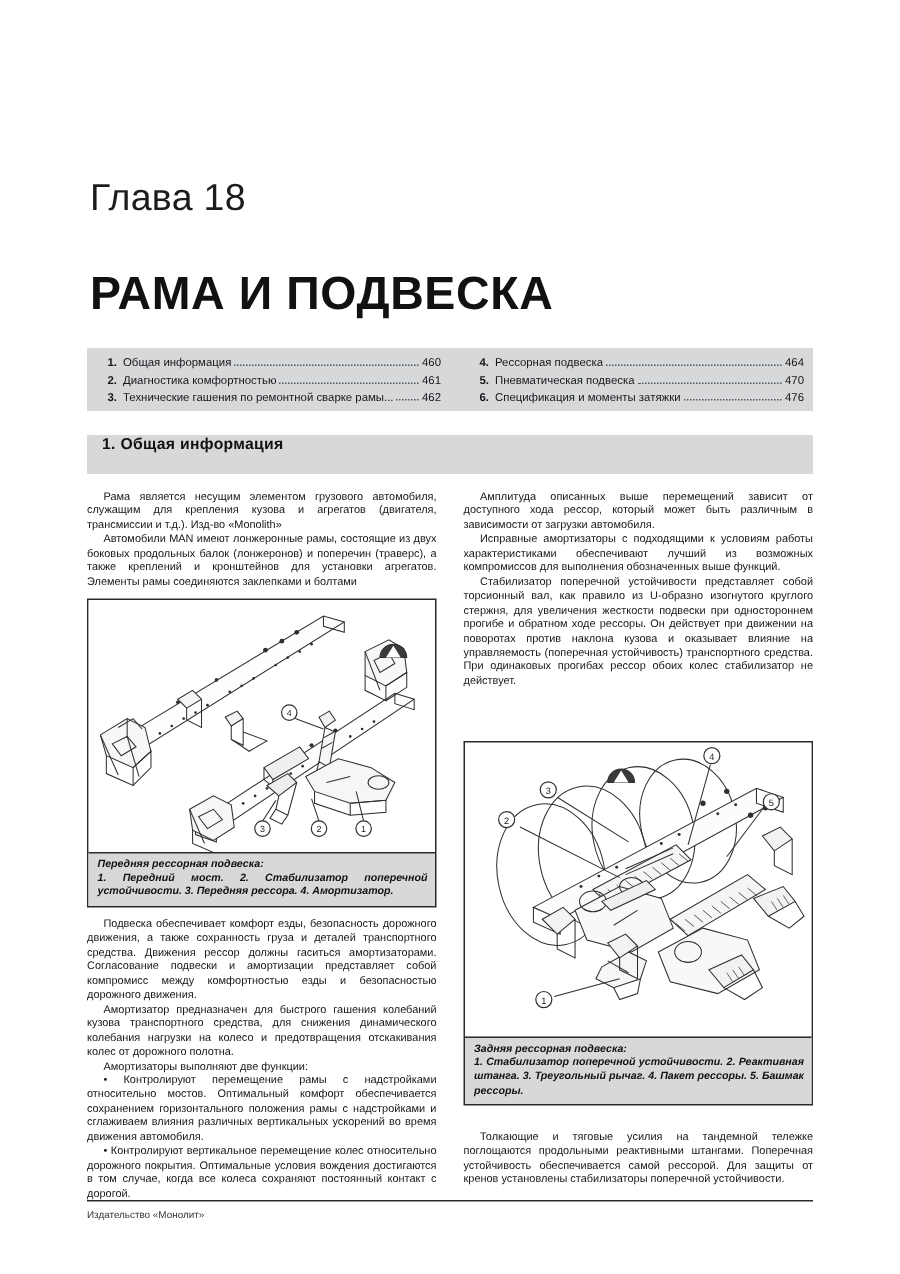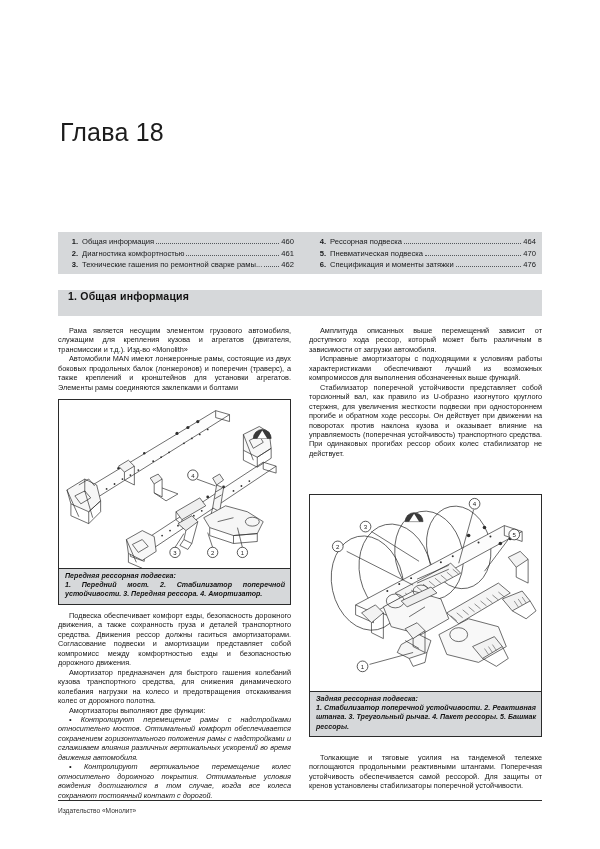--- a/index.html
+++ b/index.html
@@ -121,21 +121,20 @@
     color: #161616;
     hyphens: none;
   }
   p.bullet {
     margin: 0;
     font-size: 7.3px;
     line-height: 9.45px;
     text-align: justify;
     text-indent: 11px;
     color: #161616;
-    font-style: italic;
   }
 
   
   .figure {
     position: relative;
     border: 1.6px solid #2b2b2b;
     background: #ffffff;
     box-sizing: border-box;
   }
   .figure .art {
@@ -184,20 +183,21 @@
     color: #333;
   }
   svg { display: block; }
 </style>
 </head>
 <body>
 
 <div class="page">
 
   <div class="chapter-label">Глава 18</div>
+  <div class="chapter-title">РАМА И ПОДВЕСКА</div>
 
   <div class="toc-band">
     <div class="toc-col left">
       <div class="toc-row">
         <span class="toc-num">1.</span>
         <span class="toc-text">Общая информация</span>
         <span class="toc-dots"></span>
         <span class="toc-page">460</span>
       </div>
       <div class="toc-row">

